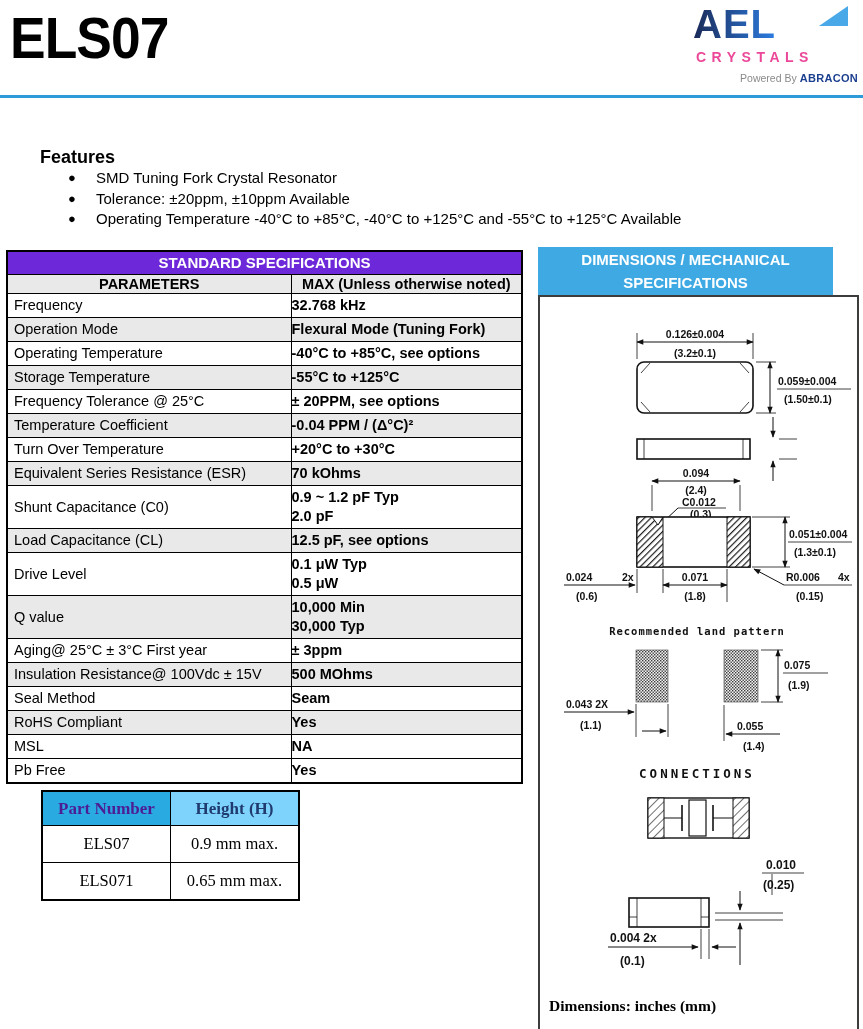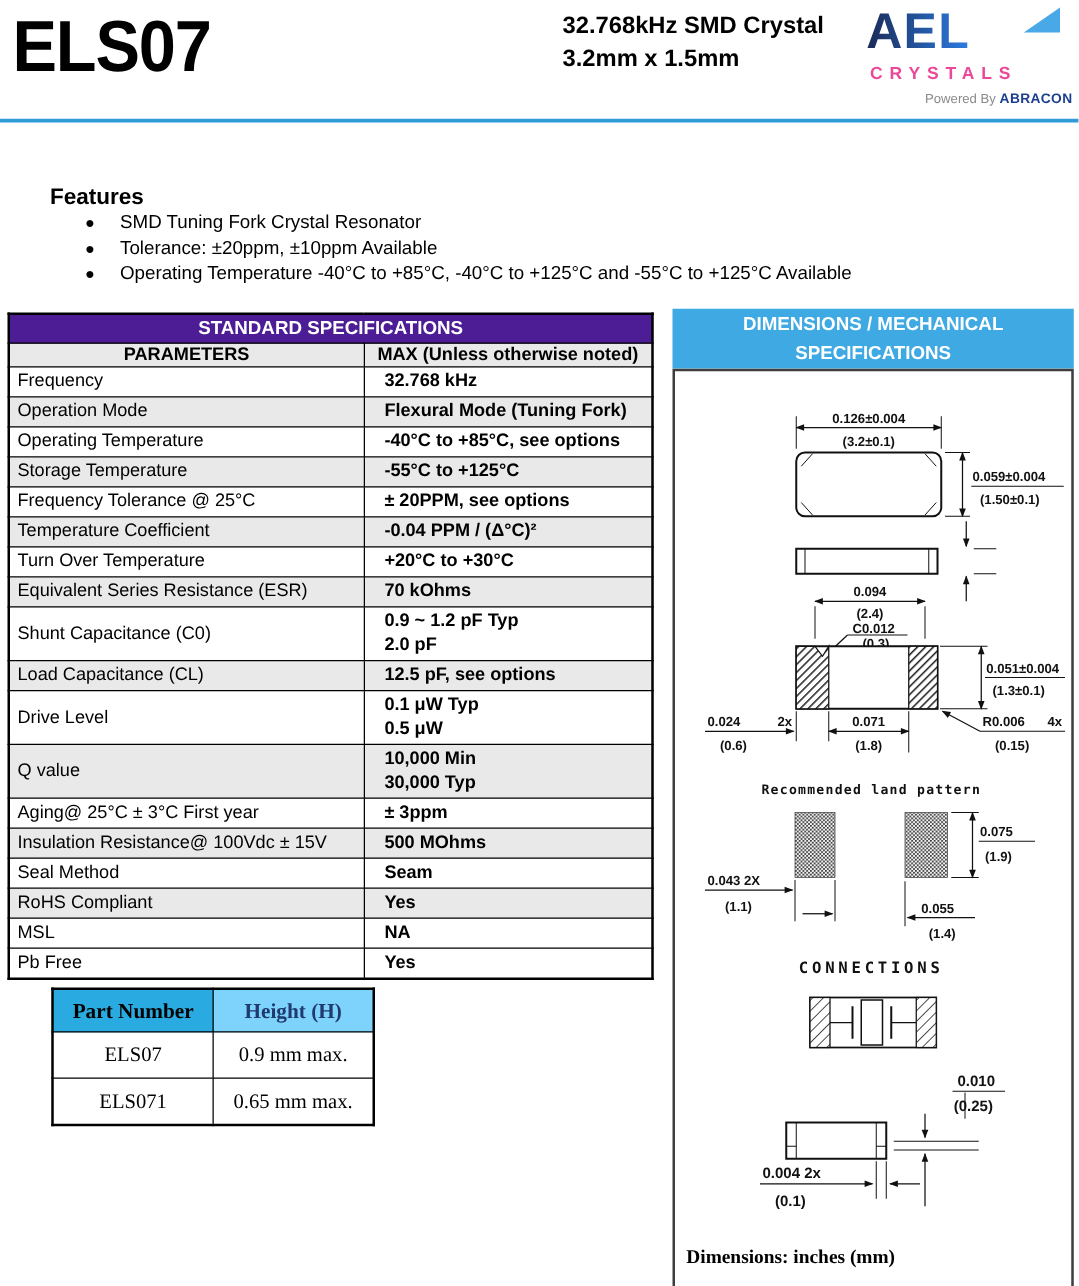--- a/index.html
+++ b/index.html
@@ -23,30 +23,30 @@
   .feat-item{display:flex;}
   .feat-item .bullet{width:28px;font-size:13px;}
 
   
   table{border-collapse:collapse;}
   .spec{left:6px;top:250px;width:515px;border:2px solid #000;table-layout:fixed;}
   .spec th,.spec td{border:1px solid #000;}
   .spec .title{color:#fff;font-size:15px;font-weight:700;padding:2px 0 3px;text-align:center;}
   .spec .colh{font-size:14.5px;font-weight:700;text-align:center;padding:1px 0;background:#e9e9e9;}
   .spec td{font-size:14.5px;padding:2px 6px 2px 6px;line-height:19px;vertical-align:middle;}
-  .spec td:nth-child(2){font-weight:700;white-space:pre-line;padding-left:16px;}
+  .spec td:nth-child(2){font-weight:700;white-space:pre-line;padding-left:0;}
   .spec tr.gray{background:#e9e9e9;}
 
   
   .part{left:41px;top:790px;border:2px solid #000;font-family:"Liberation Serif",serif;}
   .part th{border:1px solid #000;font-size:17px;font-weight:700;width:125px;height:31px;text-align:center;}
   .part td{border:1px solid #000;font-size:16.5px;text-align:center;height:34px;background:#fff;}
 
   
-  .dims-header{left:538px;top:247px;width:321px;color:#fff;font-weight:700;font-size:15px;
+  .dims-header{left:538px;top:247px;width:295px;color:#fff;font-weight:700;font-size:15px;
                text-align:center;line-height:23px;padding:1px 0;}
   .dims-box{left:538px;top:295px;width:317px;height:740px;border:2px solid #3d3d3d;background:#fff;}
   .dims-footer{left:9px;top:700px;font-family:"Liberation Serif",serif;font-weight:700;font-size:15.5px;}
 
   
   .notes{left:40px;top:1046px;font-size:16px;text-decoration:underline;}
 
   
   .st{font:bold 10.5px "Liberation Sans",sans-serif;fill:#111;}
   .mid{text-anchor:middle;}
@@ -55,24 +55,20 @@
   .ln{stroke:#111;stroke-width:1;fill:none;}
   .lt{stroke:#111;stroke-width:.8;fill:none;}
   .lb{stroke:#111;stroke-width:1.6;fill:#fff;}
 </style>
 </head>
 <body>
 
 <div class="page">
 
   <div class="abs product-title">ELS07</div>
-  <div class="abs subtitle">
-    <div>32.768kHz SMD Crystal</div>
-    <div>3.2mm x 1.5mm</div>
-  </div>
   <div class="abs logo">
     <svg width="160" height="40" viewBox="0 0 160 40">
       <defs>
         <linearGradient id="lg" x1="0" y1="0" x2="1" y2="0">
           <stop offset="0" stop-color="#1a2a57"></stop>
             <stop offset="1" stop-color="#2d7de2"></stop>
         </linearGradient>
       </defs>
       <text x="0" y="34" font-family="Liberation Sans, sans-serif" font-size="40" font-weight="bold" letter-spacing="1" fill="url(#lg)">AEL</text>
       <polygon points="126,22 155,22 155,2" fill="#49a8e8"></polygon>
@@ -100,21 +96,21 @@
     </div>
   </div>
 
   <table class="abs spec">
     <colgroup>
         <col style="width:284px">
         <col style="width:231px">
       </colgroup>
     <thead>
       <tr>
-        <th class="title" colspan="2" style="background:#4c1d95;">STANDARD SPECIFICATIONS</th>
+        <th class="title" colspan="2" style="background:#6d28d9;">STANDARD SPECIFICATIONS</th>
       </tr>
       <tr>
         <th class="colh">PARAMETERS</th>
         <th class="colh">MAX (Unless otherwise noted)</th>
       </tr>
     </thead>
     <tbody>
         <tr>
           <td>Frequency</td>
           <td>32.768 kHz</td>
@@ -189,21 +185,21 @@
         <tr>
           <td>Pb Free</td>
           <td>Yes</td>
         </tr>
       </tbody>
   </table>
 
   <table class="abs part">
     <thead>
       <tr>
-        <th style="background:#29abe2;color:#000000;">Part Number</th>
+        <th style="background:#29abe2;color:#4c1d95;">Part Number</th>
         <th style="background:#7dd3fc;color:#1f3a6e;">Height (H)</th>
       </tr>
     </thead>
     <tbody>
         <tr>
           <td>ELS07</td>
           <td>0.9 mm max.</td>
         </tr>
         <tr>
           <td>ELS071</td>

